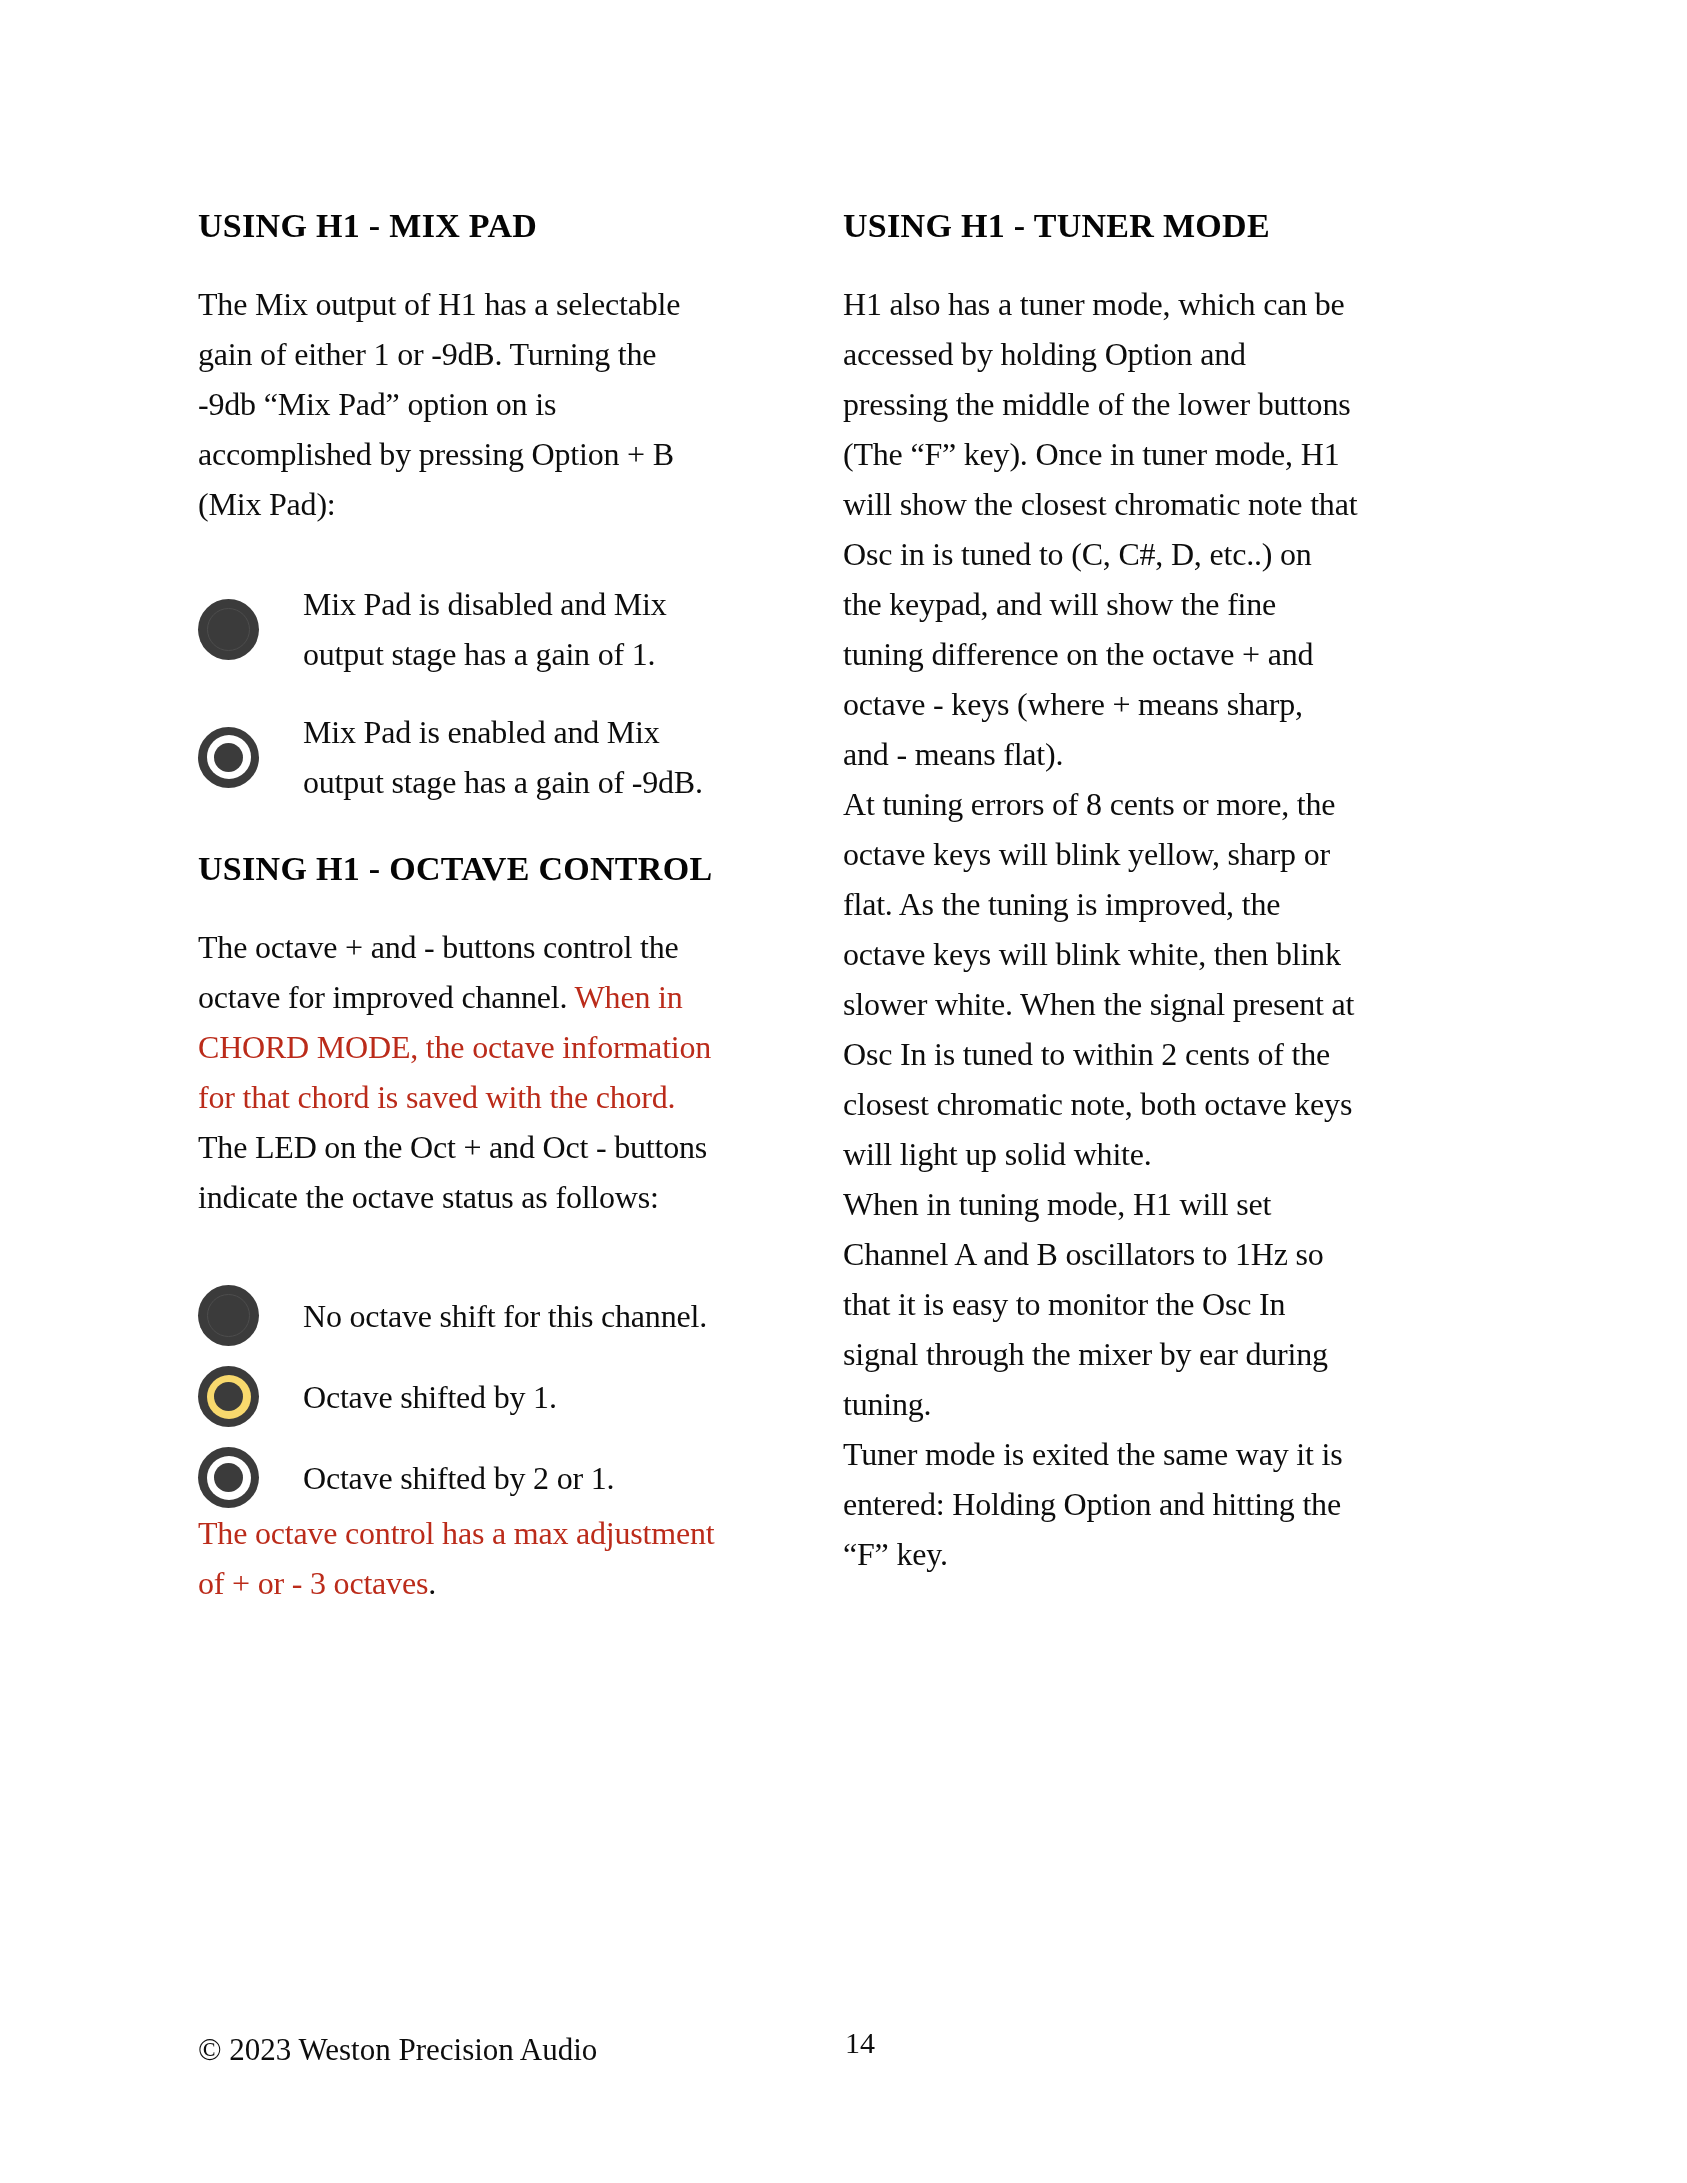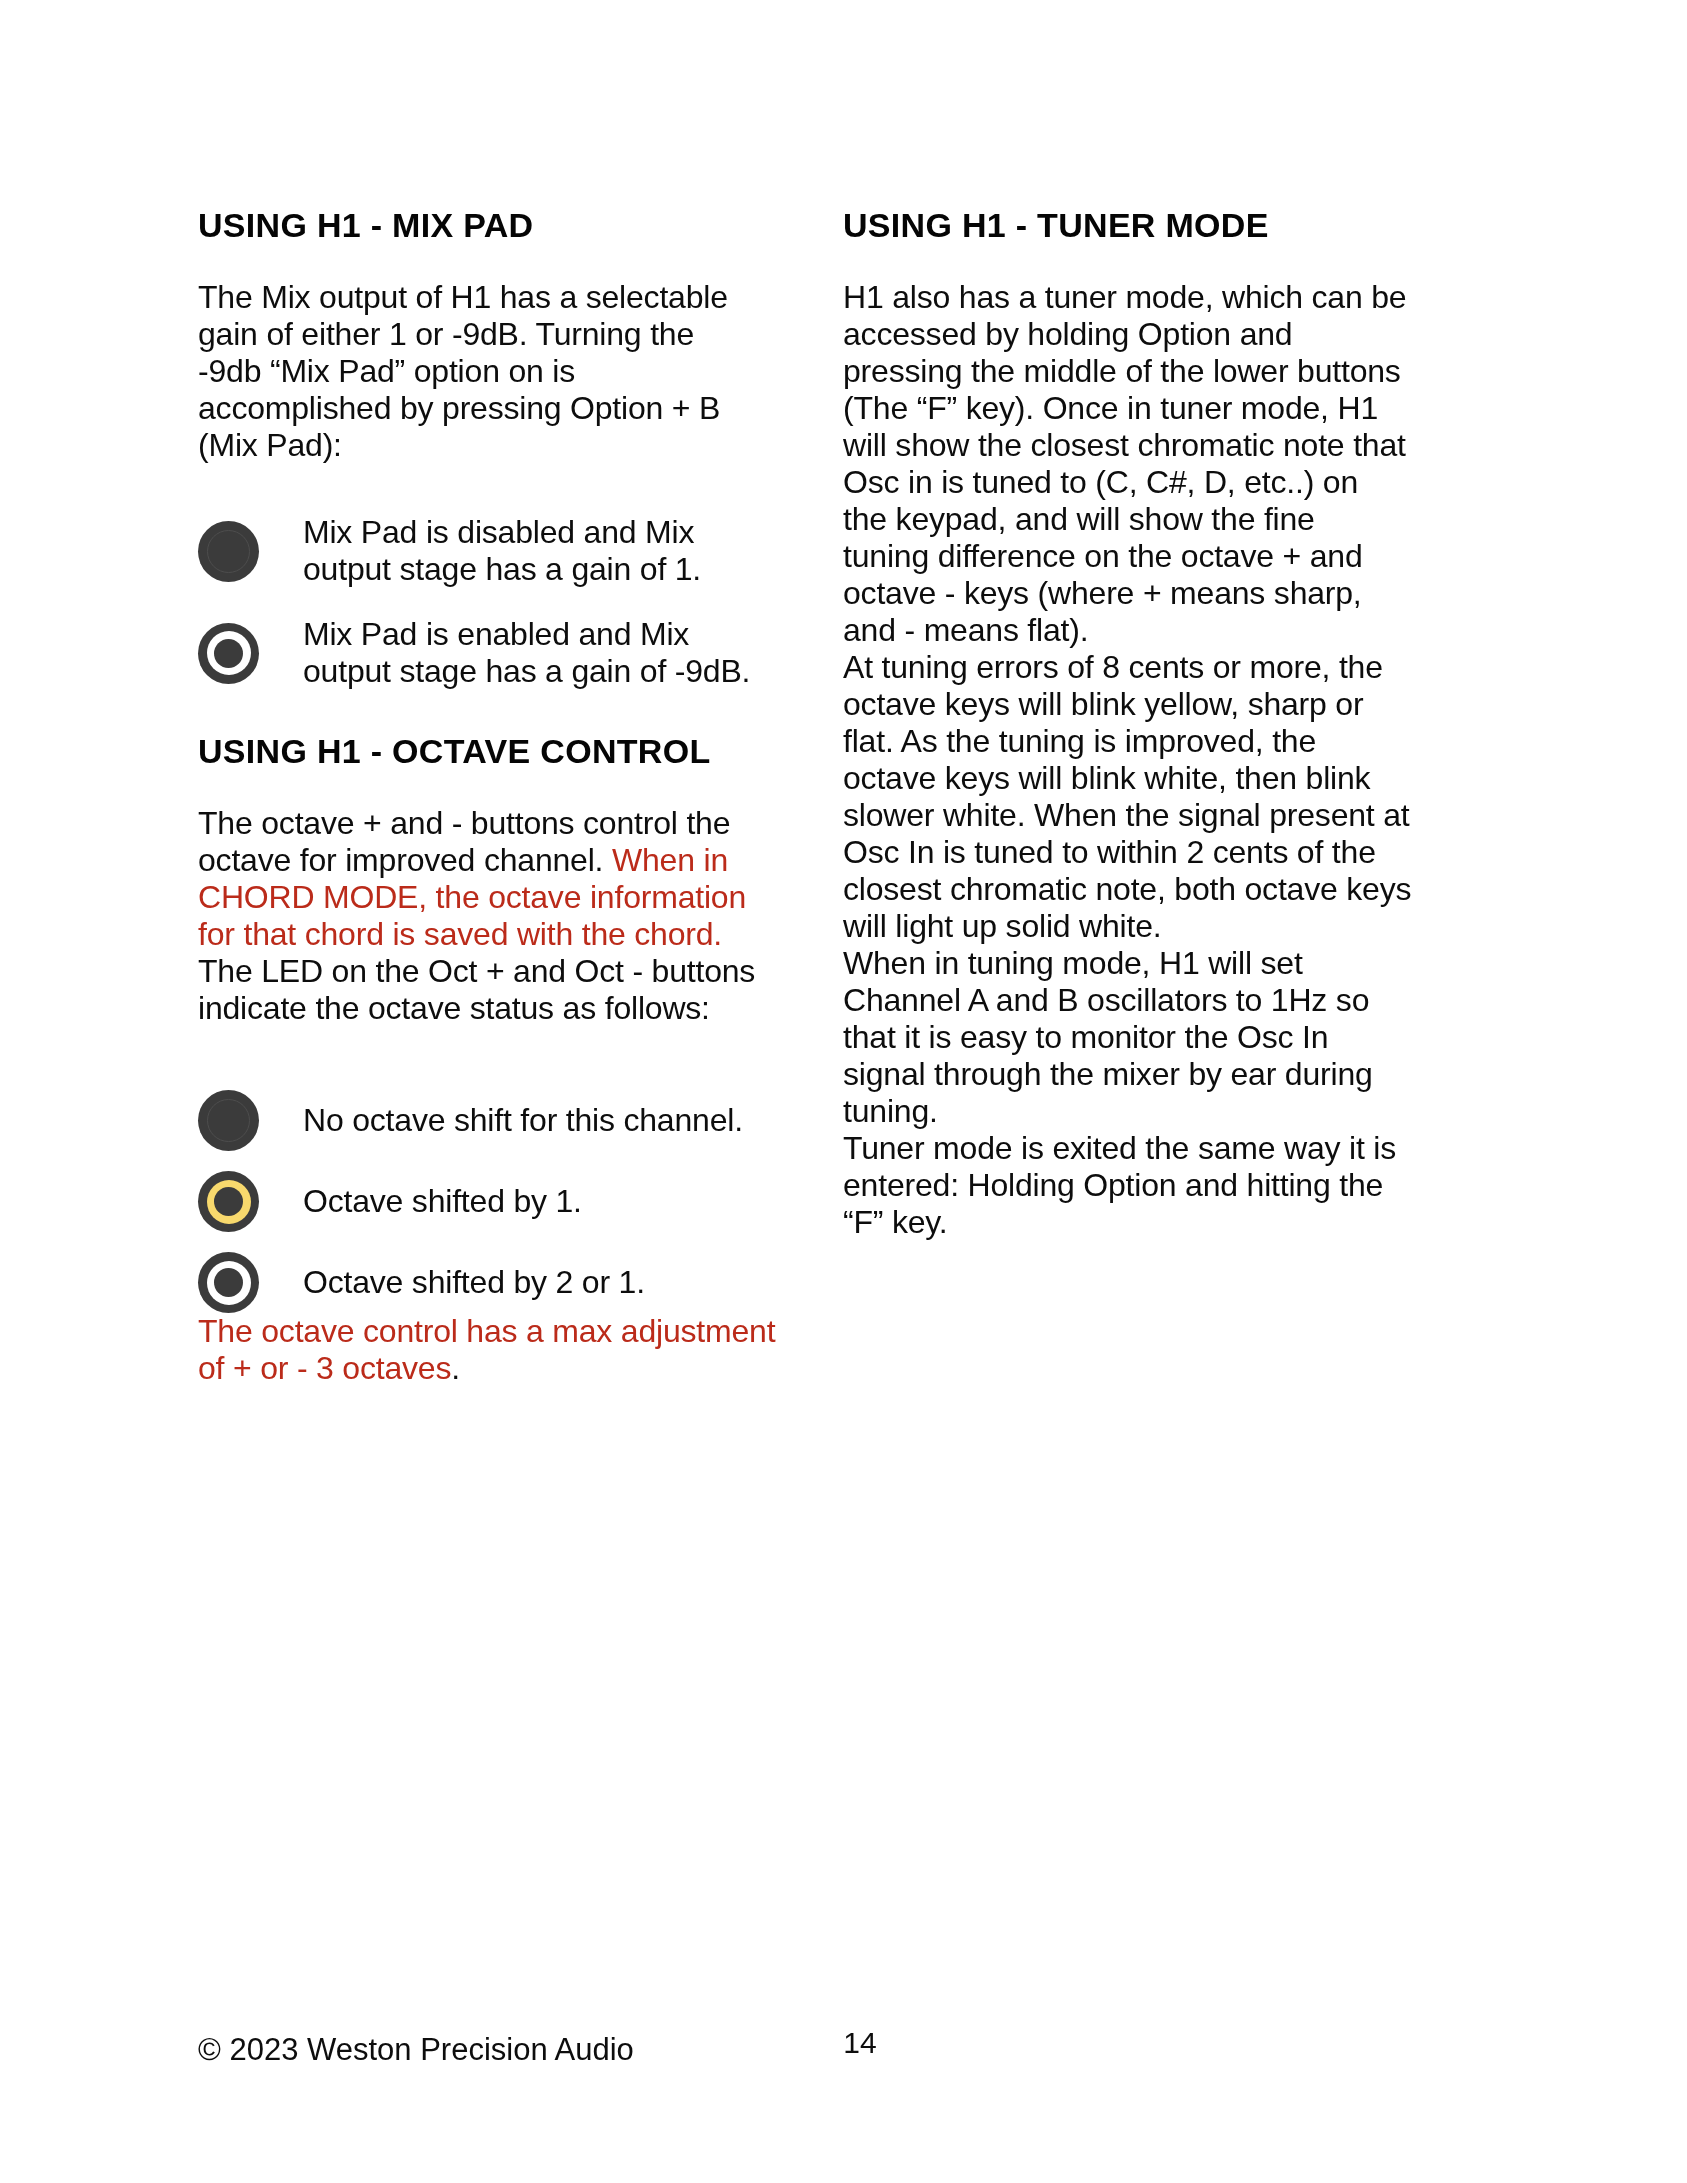--- a/index.html
+++ b/index.html
@@ -1,34 +1,34 @@
 <!DOCTYPE html>
 <html style="font-size:10.6px"><head>
 <meta charset="utf-8">
 <style>
   html,body{margin:0;padding:0;background:#ffffff;}
   .page{
     position:relative;
     width:1687px;height:2183px;
     background:#ffffff;
-    font-family:Liberation Sans, sans-serif;
+    font-family:Liberation Serif, serif;
     color:#0d0d0d;
     overflow:hidden;
   }
   .col{position:absolute;top:206px;}
   .col.left{left:198px;width:629px;}
   .col.right{left:843px;width:668px;}
 
   h2{
     font-size:34px;line-height:1.15;font-weight:bold;
     letter-spacing:0.3px;
     margin:0 0 34px 0;color:#050505;
   }
   p.body{
-    font-size:32px;line-height:37px;
+    font-size:32px;line-height:50px;
     letter-spacing:-0.2px;
     margin:0;white-space:pre-line;
   }
   .red{color:#bb2b1a;}
   .gap-after-para{margin-bottom:69px;}
 
   .mt-75{margin-top:50px;}
   .mt-55{margin-top:28px;}
   .mt-140{margin-top:42px;}
   .mt-95{margin-top:63px;}

